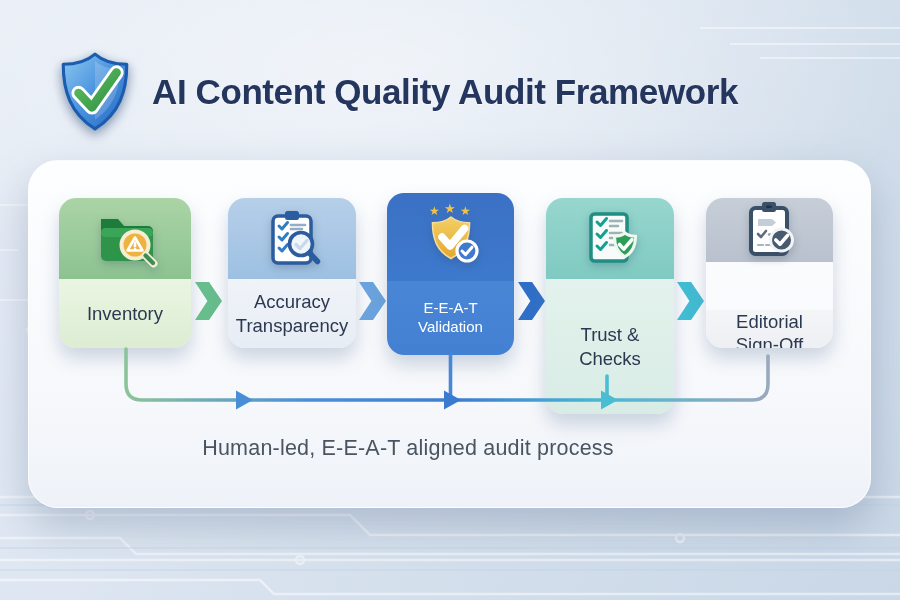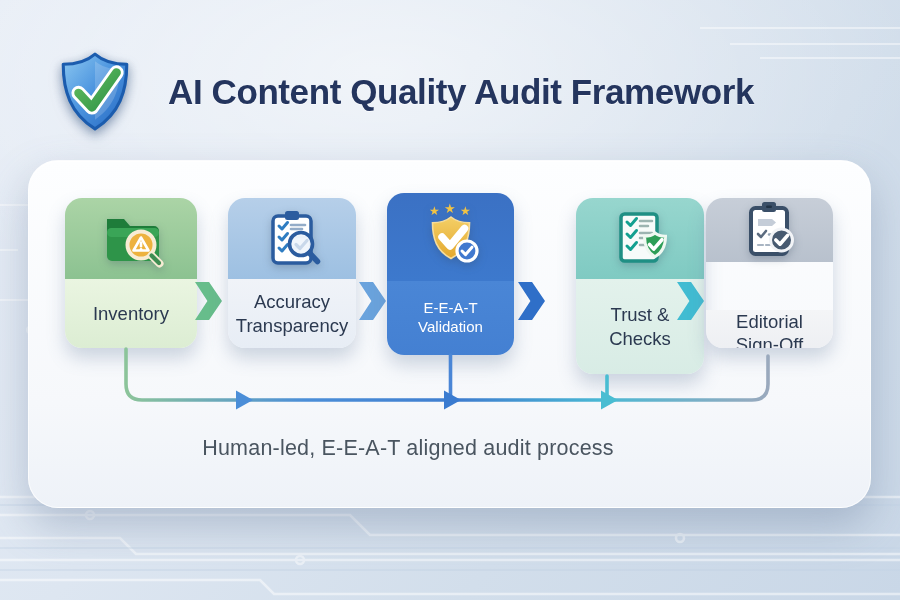--- a/index.html
+++ b/index.html
@@ -9,21 +9,21 @@
     background:
       radial-gradient(900px 420px at 42% 12%, rgba(255,255,255,.55), rgba(255,255,255,0) 60%),
       linear-gradient(128deg,#e7edf6 0%, #dde6f1 38%, #d2deeb 68%, #c9d7e7 100%);
   }
   .bg-svg { position:absolute; inset:0; }
 
   
   .header { position:absolute; left:56px; top:50px; height:84px; display:flex; align-items:center; gap:18px; }
   .logo { width:78px; height:82px; filter:drop-shadow(0 4px 6px rgba(40,80,140,.35)); }
   .title {
-    margin:16px; font-size:35px; font-weight:bold; color:#24355e; letter-spacing:-.4px;
+    margin:0; font-size:35px; font-weight:bold; color:#24355e; letter-spacing:-.4px;
     text-shadow:0 1px 0 rgba(255,255,255,.6);
   }
 
   
   .panel {
     position:absolute; left:28px; top:160px; width:841px; height:346px;
     border-radius:30px;
     background:linear-gradient(180deg,#fdfeff 0%, #f6f8fb 70%, #eef2f8 100%);
     box-shadow:0 18px 40px rgba(96,118,150,.35), inset 0 1px 0 rgba(255,255,255,.9);
     border:1px solid rgba(255,255,255,.7);
@@ -35,24 +35,24 @@
     display:flex; flex-direction:column;
     box-shadow:0 10px 18px rgba(104,126,158,.30);
   }
   .card-top { display:flex; align-items:center; justify-content:center; }
   .card-bottom {
     flex:1; display:flex; flex-direction:column; align-items:center; justify-content:center;
     font-size:18.5px; line-height:1.26; color:#2b3950; text-align:center; font-weight:500;
   }
   .card-bottom span { display:block; }
 
-  .card-s1 { left:36px;  top:37px; width:132px; height:150px; }
+  .card-s1 { left:30px;  top:37px; width:132px; height:150px; }
   .card-s2 { left:199px; top:37px; width:128px; height:150px; }
   .card-s3 { left:358px; top:32px; width:127px; height:162px; }
-  .card-s4 { left:547px; top:37px; width:128px; height:176px; }
+  .card-s4 { left:517px; top:37px; width:128px; height:216px; }
   .card-s5 { left:677px; top:37px; width:127px; height:150px; }
 
   .card-s1 .card-top { height:81px; background:linear-gradient(180deg,#abd4a6,#8cc291); }
   .card-s1 .card-bottom { background:linear-gradient(180deg,#eaf5e1,#dcedd3); }
   .card-s2 .card-top { height:81px; background:linear-gradient(180deg,#b6cfe9,#9dc0e2); }
   .card-s2 .card-bottom { background:linear-gradient(180deg,#f0f3f8,#e7edf5); }
   .card-s3 .card-top { height:88px; background:linear-gradient(180deg,#3b71c4,#3d79cd); }
   .card-s3 .card-bottom { background:linear-gradient(180deg,#4a86d6,#4480d2); color:#ffffff; font-size:15px; }
   .card-s4 .card-top { height:81px; background:linear-gradient(180deg,#97d6ce,#7fcac2); }
   .card-s4 .card-bottom { background:linear-gradient(180deg,#e3f2ec,#d8ece5); }

